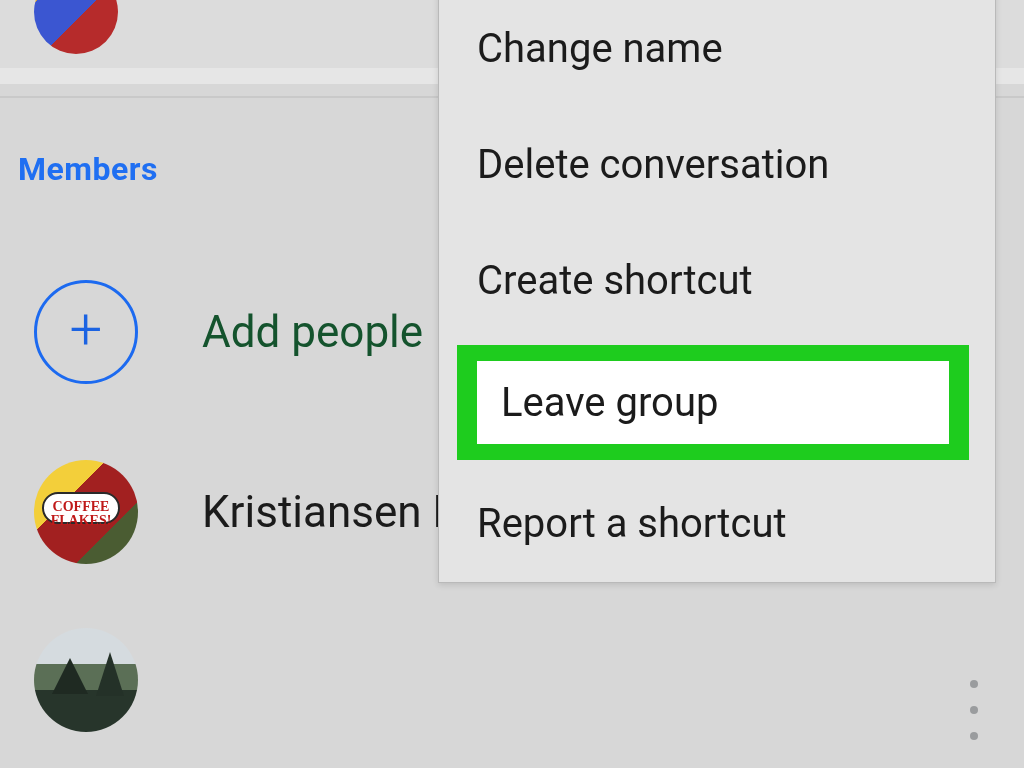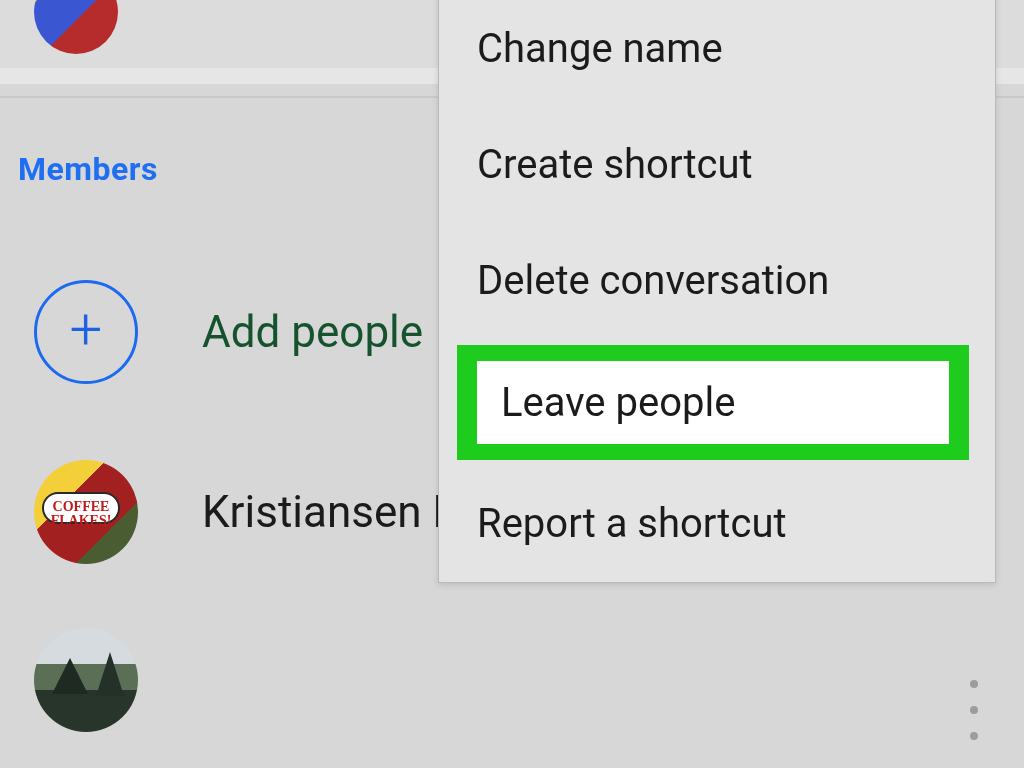--- a/index.html
+++ b/index.html
@@ -232,19 +232,19 @@
 </div>
 
 <div class="overflow-dots">
   <span></span>
     <span></span>
     <span></span>
 </div>
 
 <div class="menu">
   <div class="menu-item">Change name</div>
+  <div class="menu-item">Delete conversation</div>
   <div class="menu-item">Create shortcut</div>
-  <div class="menu-item">Delete conversation</div>
   <div class="hl-wrap">
-    <div class="hl-inner">Leave people</div>
+    <div class="hl-inner">Leave group</div>
   </div>
   <div class="menu-item">Report a shortcut</div>
 </div>
 
 </body></html>

